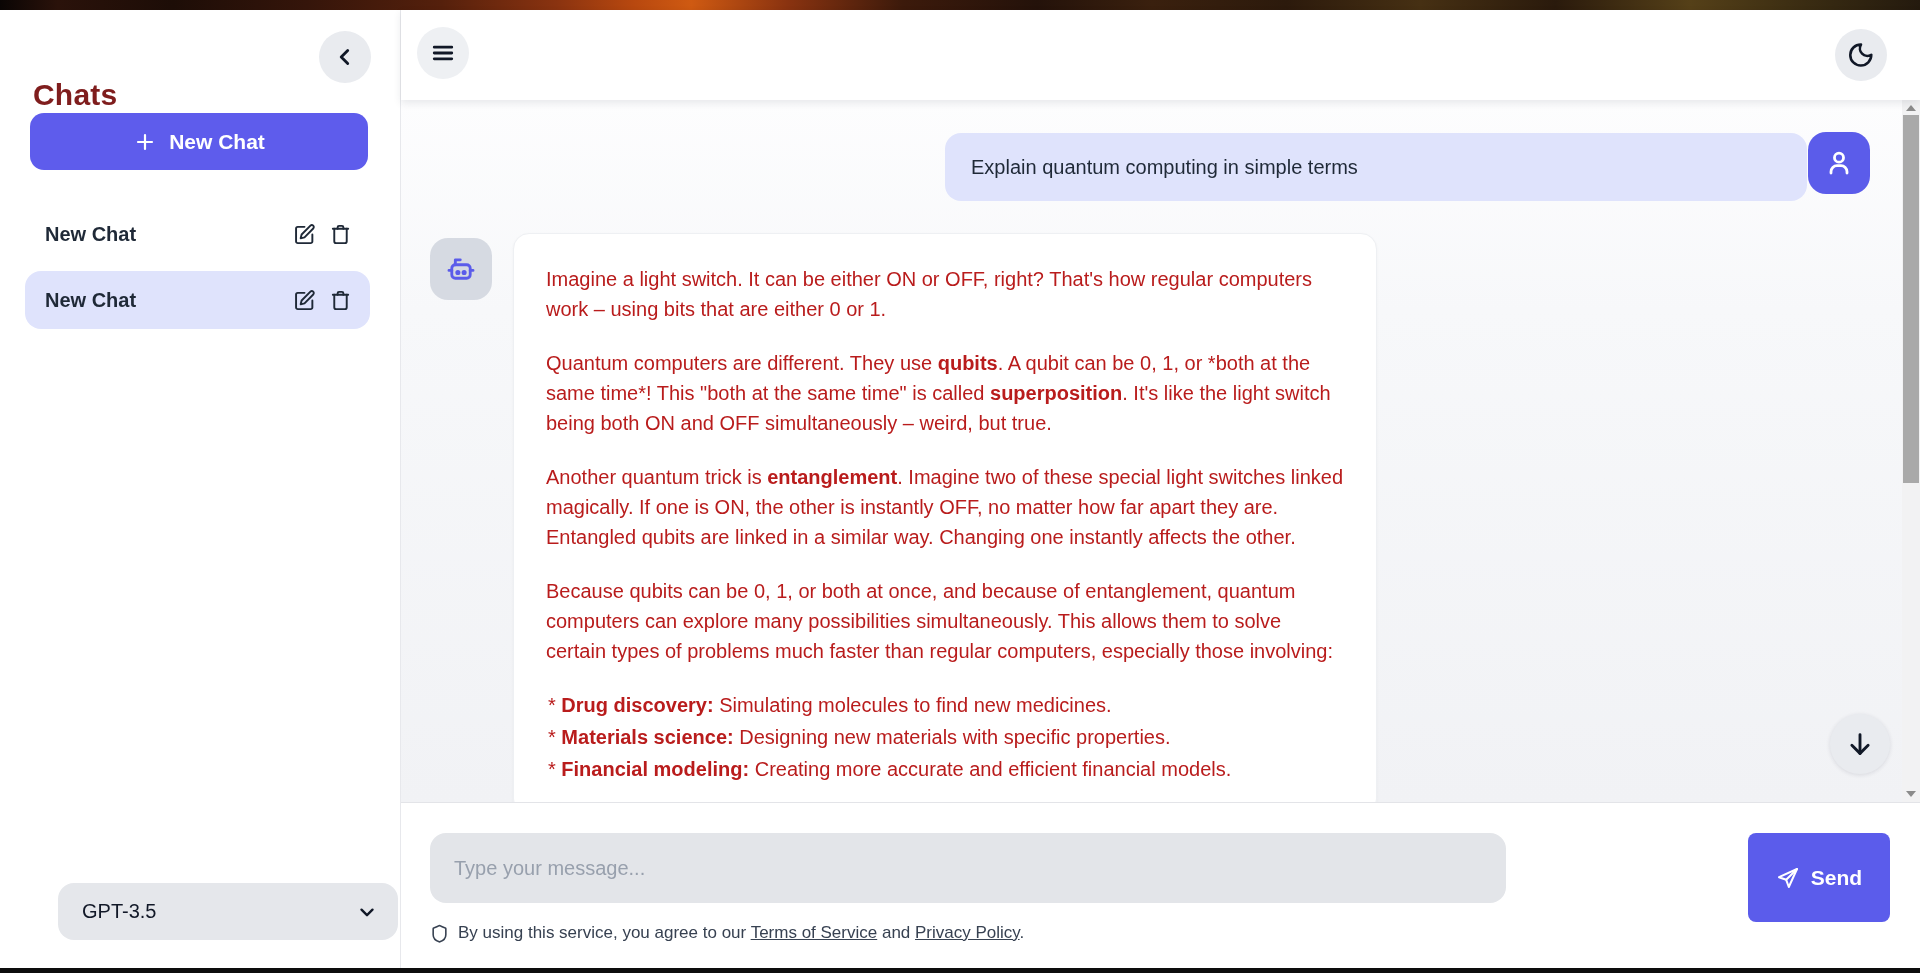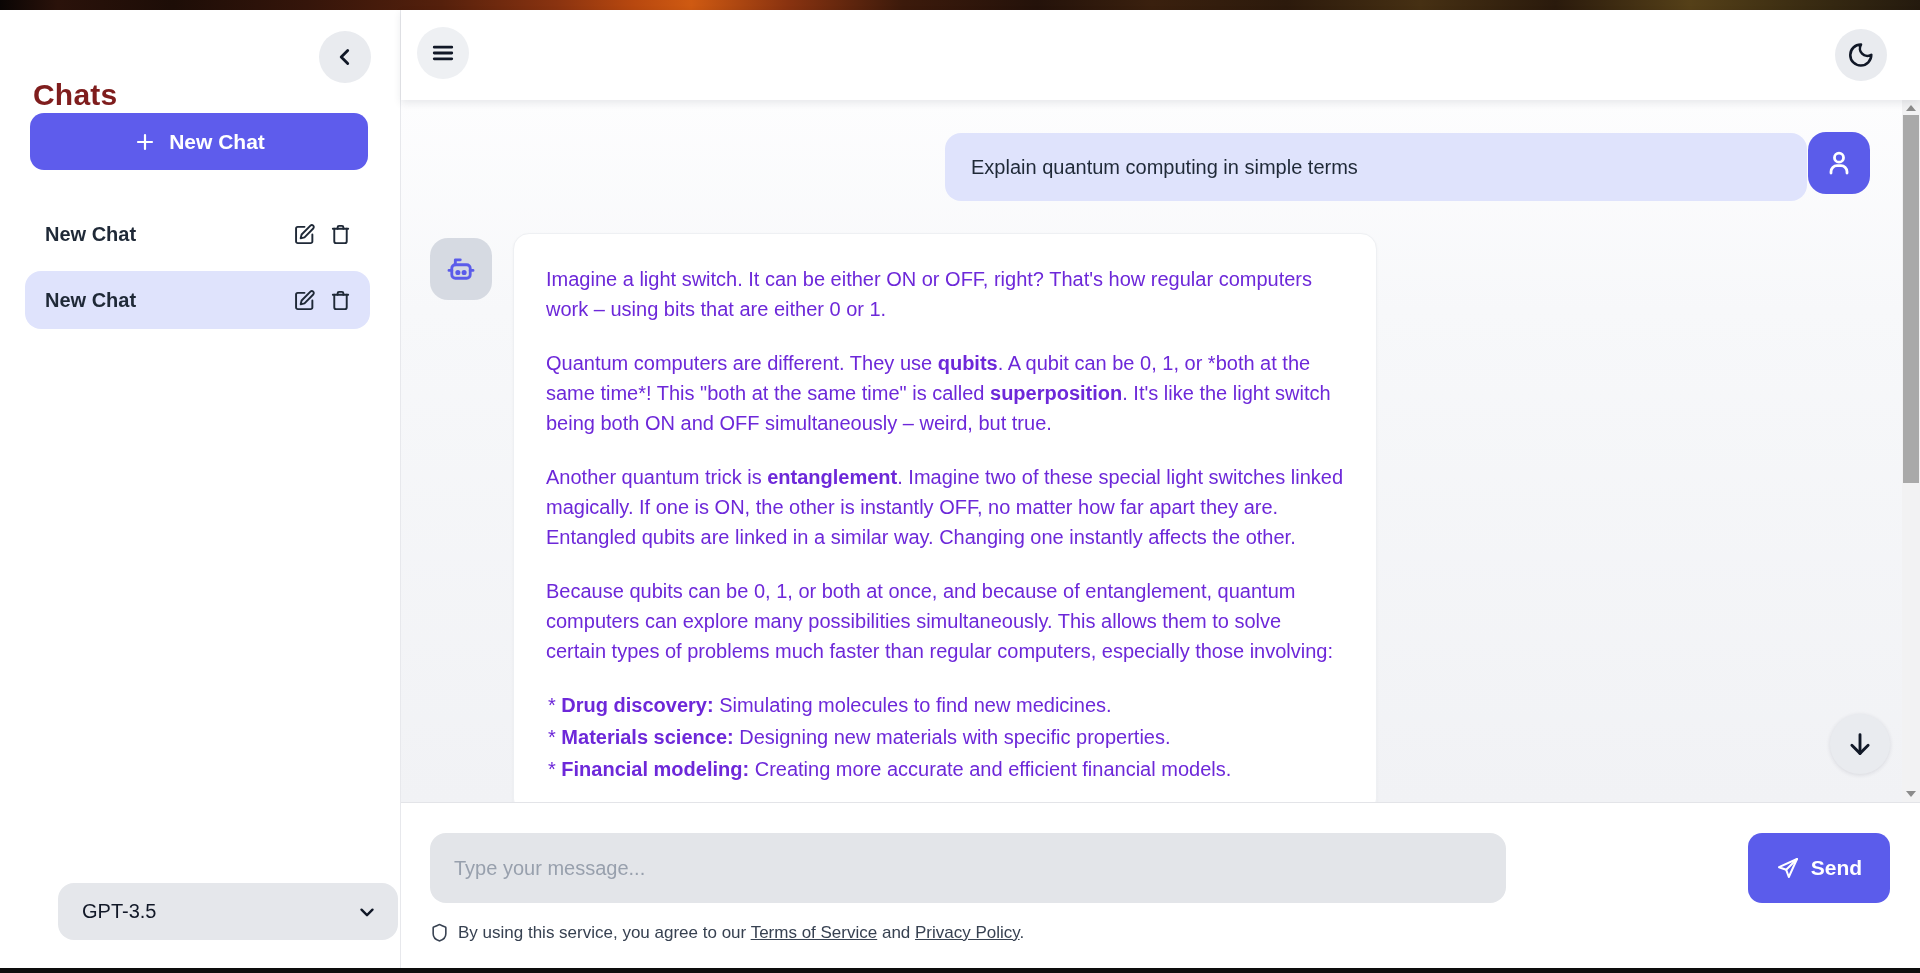--- a/index.html
+++ b/index.html
@@ -78,21 +78,21 @@
   .avatar {
     position:absolute; width:62px; height:62px; border-radius:18px;
     display:flex; align-items:center; justify-content:center;
   }
   .user-avatar { left:1407px; top:32px; background:#5b5cea; }
   .bot-avatar  { left:29px;  top:138px; background:#d6dae2; }
   .bot-bubble {
     position:absolute; left:112px; top:133px; width:864px;
     background:#ffffff; border-radius:16px; border:1px solid #eef0f3;
     box-shadow:0 1px 3px rgba(30,35,60,.04);
-    padding:30px 32px; font-size:20px; line-height:30px; color:#6d28d9;
+    padding:30px 32px; font-size:20px; line-height:30px; color:#b91c1c;
   }
   .bot-bubble p { margin:0 0 24px; }
   .bot-bubble p.bullet { margin:2px; }
   .bot-bubble p:last-child { margin-bottom:0; }
 
   .scroll-down-btn {
     position:absolute; left:1429px; top:614px; width:60px; height:60px; border-radius:50%;
     background:#e9ebef; border:none; cursor:pointer;
     display:flex; align-items:center; justify-content:center; z-index:2;
     box-shadow:0 1px 4px rgba(30,35,60,.12);
@@ -108,27 +108,27 @@
 
   
   .composer { position:absolute; left:0; top:793px; width:100%; height:165px; background:#fff; z-index:2; }
   .message-input {
     position:absolute; left:29px; top:30px; width:1076px; height:70px;
     background:#e3e5e9; border:none; border-radius:16px; padding:16px 24px;
     font-size:20px; font-family:inherit; color:#1f2937; outline:none;
   }
   .message-input::placeholder { color:#98a0ad; }
   .send-btn {
-    position:absolute; left:1347px; top:30px; width:142px; height:70px;
-    background:#5b5ceb; color:#fff; border:none; border-radius:14px; cursor:pointer;
+    position:absolute; left:1347px; top:30px; width:142px; height:89px;
+    background:#5b5ceb; color:#fff; border:none; border-radius:8px; cursor:pointer;
     font-size:21px; font-weight:700; font-family:inherit;
     display:flex; align-items:center; justify-content:center; gap:11px;
   }
   .legal {
-    position:absolute; left:29px; top:120px; display:flex; gap:9px;
+    position:absolute; left:29px; top:120px; display:flex; align-items:center; gap:9px;
     font-size:17px; color:#374151;
   }
   .legal a { color:#374151; text-decoration:underline; cursor:pointer; }
   svg { display:block; }
 </style>
 </head>
 <body>
 
 <div class="page">
   <div class="top-strip"></div>

